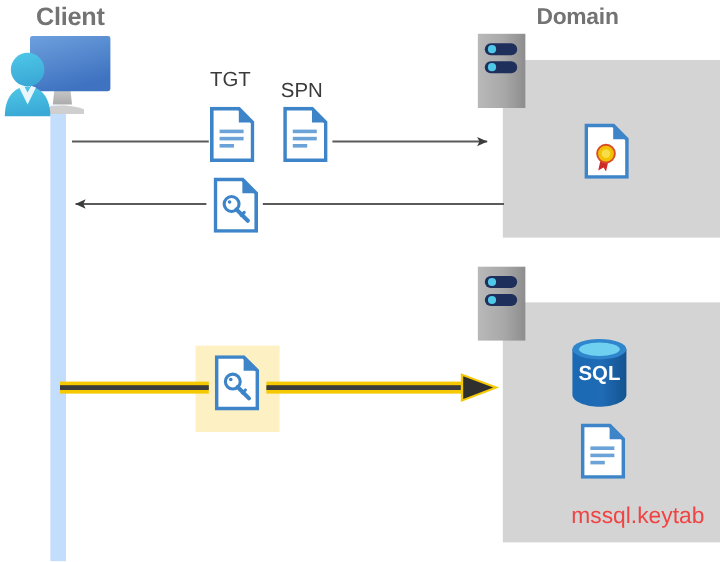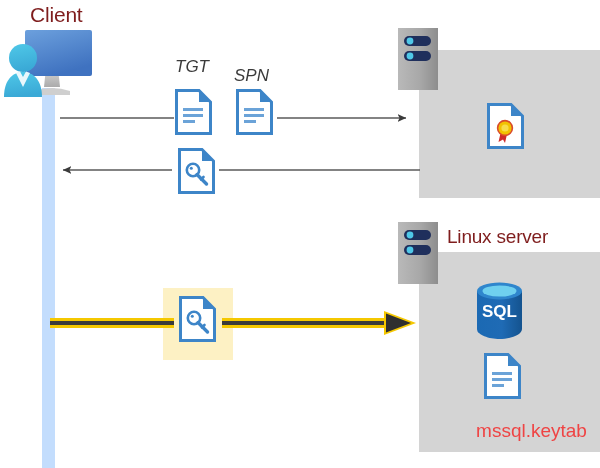--- a/index.html
+++ b/index.html
@@ -21,22 +21,22 @@
 
   
   .panel {
     background: #d4d4d4;
   }
   #panel-dc   { left: 419px; top: 50px;  width: 181px; height: 148px; }
   #panel-lin  { left: 419px; top: 252px; width: 181px; height: 200px; }
 
   
   .heading {
-    font-weight: normal;
-    color: #7f1d1d;
+    font-weight: bold;
+    color: #737373;
     letter-spacing: -0.2px;
     line-height: 1.12;
   }
   #title-client {
     left: 30px; top: 3px;
     font-size: 21px;
   }
   #title-dc {
     left: 447px; top: 4px;
     font-size: 19px;
@@ -60,21 +60,20 @@
 
   
   .server-icon { width: 40px; height: 62px; }
   #server-dc    { left: 398px; top: 28px; }
   #server-linux { left: 398px; top: 222px; }
 
   
   .small-label {
     font-size: 17px;
     color: #3b3b3b;
-    font-style: italic;
   }
   #label-tgt { left: 175px; top: 57px; }
   #label-spn { left: 234px; top: 66px; }
 
   
   .doc-icon { width: 37px; height: 46px; }
   #doc-tgt { left: 175px; top: 89px; }
   #doc-spn { left: 236px; top: 89px; }
   #doc-key-top { left: 178px; top: 148px; }
   #doc-key-bottom { left: 179px; top: 296px; }
@@ -254,22 +253,22 @@
     <path d="M1.5,1.5 L24,1.5 L35.5,13 L35.5,44.5 L1.5,44.5 Z" fill="#ffffff" stroke="#3d85c8" stroke-width="3"></path>
     <path d="M24,1.5 L35.5,13 L24,13 Z" fill="#3d85c8"></path>
     <rect x="8" y="19" width="20" height="3" fill="#6ba3d8"></rect>
     <rect x="8" y="25" width="20" height="3" fill="#6ba3d8"></rect>
     <rect x="8" y="31" width="12" height="3" fill="#6ba3d8"></rect>
   </svg>
 
   <div class="abs heading" id="title-client">Client</div>
 
   <div class="abs heading" id="title-dc">
+    <div>Domain</div>
   </div>
 
-  <div class="abs heading" id="title-linux">Linux server</div>
 
   <div class="abs small-label" id="label-tgt">TGT</div>
   <div class="abs small-label" id="label-spn">SPN</div>
 
   <div class="abs" id="keytab-caption">mssql.keytab</div>
 
 </div>
 
 </body></html>

